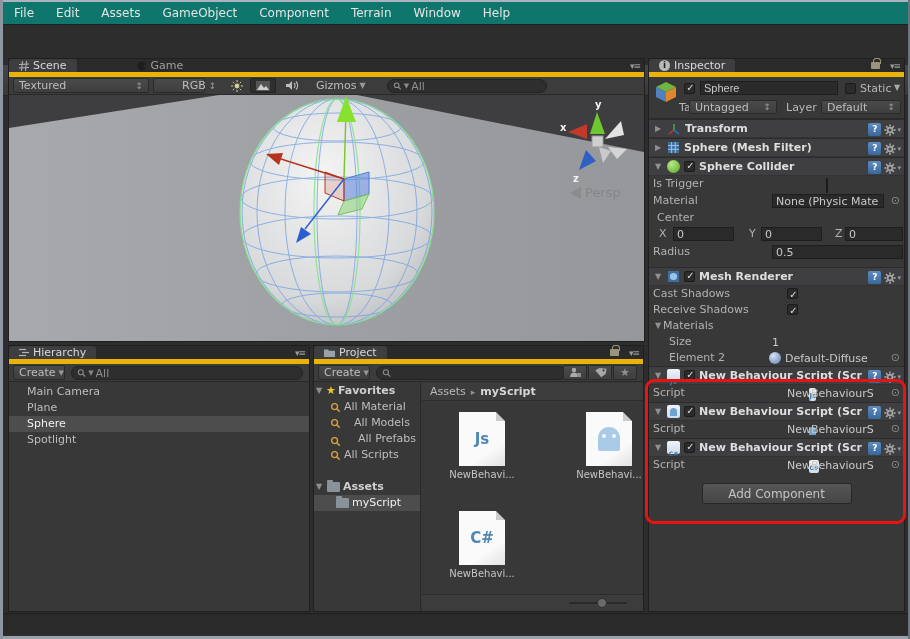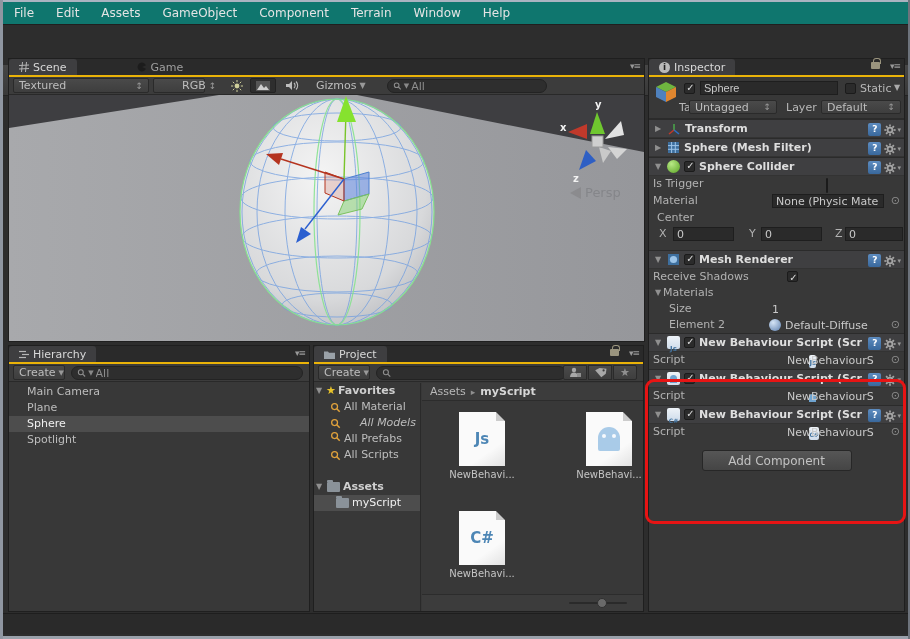--- a/index.html
+++ b/index.html
@@ -15,21 +15,21 @@
   .toolbar{position:absolute;left:3px;top:25px;right:2px;height:31px;background:linear-gradient(#464646,#393939);border-bottom:1px solid #232323;margin-top:40px;}
   .tgroup{position:absolute;display:flex;}
   .tbtn{height:22px;background:linear-gradient(#555,#404040);border:1px solid #262626;border-left:none;display:flex;align-items:center;justify-content:center;color:#c6c6c6;font-size:11px;}
   .tbtn:first-child{border-left:1px solid #262626;border-radius:3px 0 0 3px;}
   .tbtn:last-child{border-radius:0 3px 3px 0;}
   .tbtn.active{background:linear-gradient(#6b6b6b,#585858);}
   .ddbtn{height:18px;background:linear-gradient(#525252,#404040);border:1px solid #272727;border-radius:3px;display:flex;align-items:center;padding:0 6px;font-size:11px;color:#c8c8c8;}
   .ddbtn .arr{margin-left:auto;font-size:8px;color:#aaa;}
   
   .panel{position:absolute;background:#383838;border:1px solid #1f1f1f;}
-  .tabbar{position:relative;height:18px;background:#2a2a2a;border-bottom:2px solid #eab308;display:flex;}
+  .tabbar{position:relative;height:18px;background:#2a2a2a;border-bottom:5px solid #eab308;display:flex;}
   .tab{display:flex;align-items:center;gap:4px;padding:0 10px;font-size:11px;color:#9f9f9f;}
   .tab.active{background:#3e3e40;border-radius:3px 3px 0 0;color:#d8d8d8;}
   .pmenu{position:absolute;right:4px;top:2px;font-size:9px;color:#9a9a9a;letter-spacing:-1px;}
   .lock{position:absolute;right:24px;top:3px;width:9px;height:7px;background:#9a947e;border-radius:1px;}
   .lock::before{content:"";position:absolute;left:1.5px;top:-4px;width:6px;height:5px;border:1.5px solid #9a947e;border-bottom:none;border-radius:3px 3px 0 0;}
   .ptoolbar{position:relative;height:18px;background:#3c3c3c;border-bottom:1px solid #292929;display:flex;align-items:center;}
   .searchbox{position:absolute;height:14px;top:2px;background:#2e2e2e;border:1px solid #232323;border-radius:8px;display:flex;align-items:center;padding:0 5px;gap:2px;}
   .searchbox input{background:transparent;border:none;outline:none;color:#8e8e8e;font-size:11px;width:100%;padding:0;font-family:inherit;}
   .mini-dd{position:absolute;height:15px;top:1px;display:flex;align-items:center;gap:3px;padding:0 5px;font-size:11px;color:#bdbdbd;background:linear-gradient(#4a4a4a,#3e3e3e);border:1px solid #2a2a2a;border-radius:2px;}
   .row{height:16px;line-height:16px;font-size:11px;color:#bdbdbd;white-space:nowrap;overflow:hidden;}
@@ -411,27 +411,27 @@
         <span class="fo">▼</span>
         <span style="color:#e8c32a;font-size:11px;">★</span>
         <span>Favorites</span>
       </div>
       <div class="row" style="display:flex;align-items:center;gap:3px;padding-left:16px;">
         <svg width="11" height="11" style="color:#e2a33c;" class="mag">
             <use href="#mag"></use>
           </svg>
         <span>All Material</span>
       </div>
-      <div class="row" style="display:flex;align-items:center;gap:19px;padding-left:16px;font-style:italic;">
+      <div class="row" style="display:flex;align-items:center;gap:13px;padding-left:16px;">
         <svg width="11" height="11" style="color:#e2a33c;" class="mag">
             <use href="#mag"></use>
           </svg>
         <span>All Models</span>
       </div>
-      <div class="row" style="display:flex;align-items:flex-start;gap:3px;padding-left:16px;">
+      <div class="row" style="display:flex;align-items:flex-end;gap:17px;padding-left:16px;">
         <svg width="11" height="11" style="color:#e2a33c;" class="mag">
             <use href="#mag"></use>
           </svg>
         <span>All Prefabs</span>
       </div>
       <div class="row" style="display:flex;align-items:center;gap:3px;padding-left:16px;">
         <svg width="11" height="11" style="color:#e2a33c;" class="mag">
             <use href="#mag"></use>
           </svg>
         <span>All Scripts</span>
@@ -579,40 +579,48 @@
       <span style="padding-left:4px;">Center</span>
     </div>
     <div class="irow" style="height:18px;">
       <span style="position:absolute;left:10px;">X</span>
       <span class="field" style="position:absolute;left:24px;top:1px;width:61px;">0</span>
       <span style="position:absolute;left:100px;">Y</span>
       <span class="field" style="position:absolute;left:112px;top:1px;width:61px;">0</span>
       <span style="position:absolute;left:186px;">Z</span>
       <span class="field" style="position:absolute;left:196px;top:1px;width:58px;">0</span>
     </div>
+    <div class="irow" style="height:17px;">
+      <span>Radius</span>
+      <span class="field ival" style="width:131px;">0.5</span>
+    </div>
     <div style="height:6px;"></div>
 
     <div class="ihdr">
       <span class="fo">▼</span>
       <svg width="13" height="13" viewBox="0 0 13 13">
           <rect x="1" y="1" width="11" height="11" fill="#3e6f9e"></rect>
           <circle cx="6.5" cy="6.5" r="3.6" fill="#9cc4e8"></circle>
         </svg>
       <span class="cb on"></span>
       <span class="name">Mesh Renderer</span>
       <span class="hicons">
           <span class="help-ic"></span>
           <span class="gearwrap">
             <svg width="12" height="12">
               <use href="#gear"></use>
             </svg>
           </span>
         </span>
     </div>
     <div class="irow">
+      <span>Cast Shadows</span>
+      <span class="cb on" style="position:absolute;left:138px;top:2px;"></span>
+    </div>
+    <div class="irow">
       <span>Receive Shadows</span>
       <span class="cb on" style="position:absolute;left:138px;top:2px;"></span>
     </div>
     <div class="irow" style="display:flex;align-items:center;">
       <span class="fo">▼</span>
       <span>Materials</span>
     </div>
     <div class="irow" style="padding-left:20px;">
       <span>Size</span>
       <span class="ival" style="color:#c9c9c9;">1</span>

